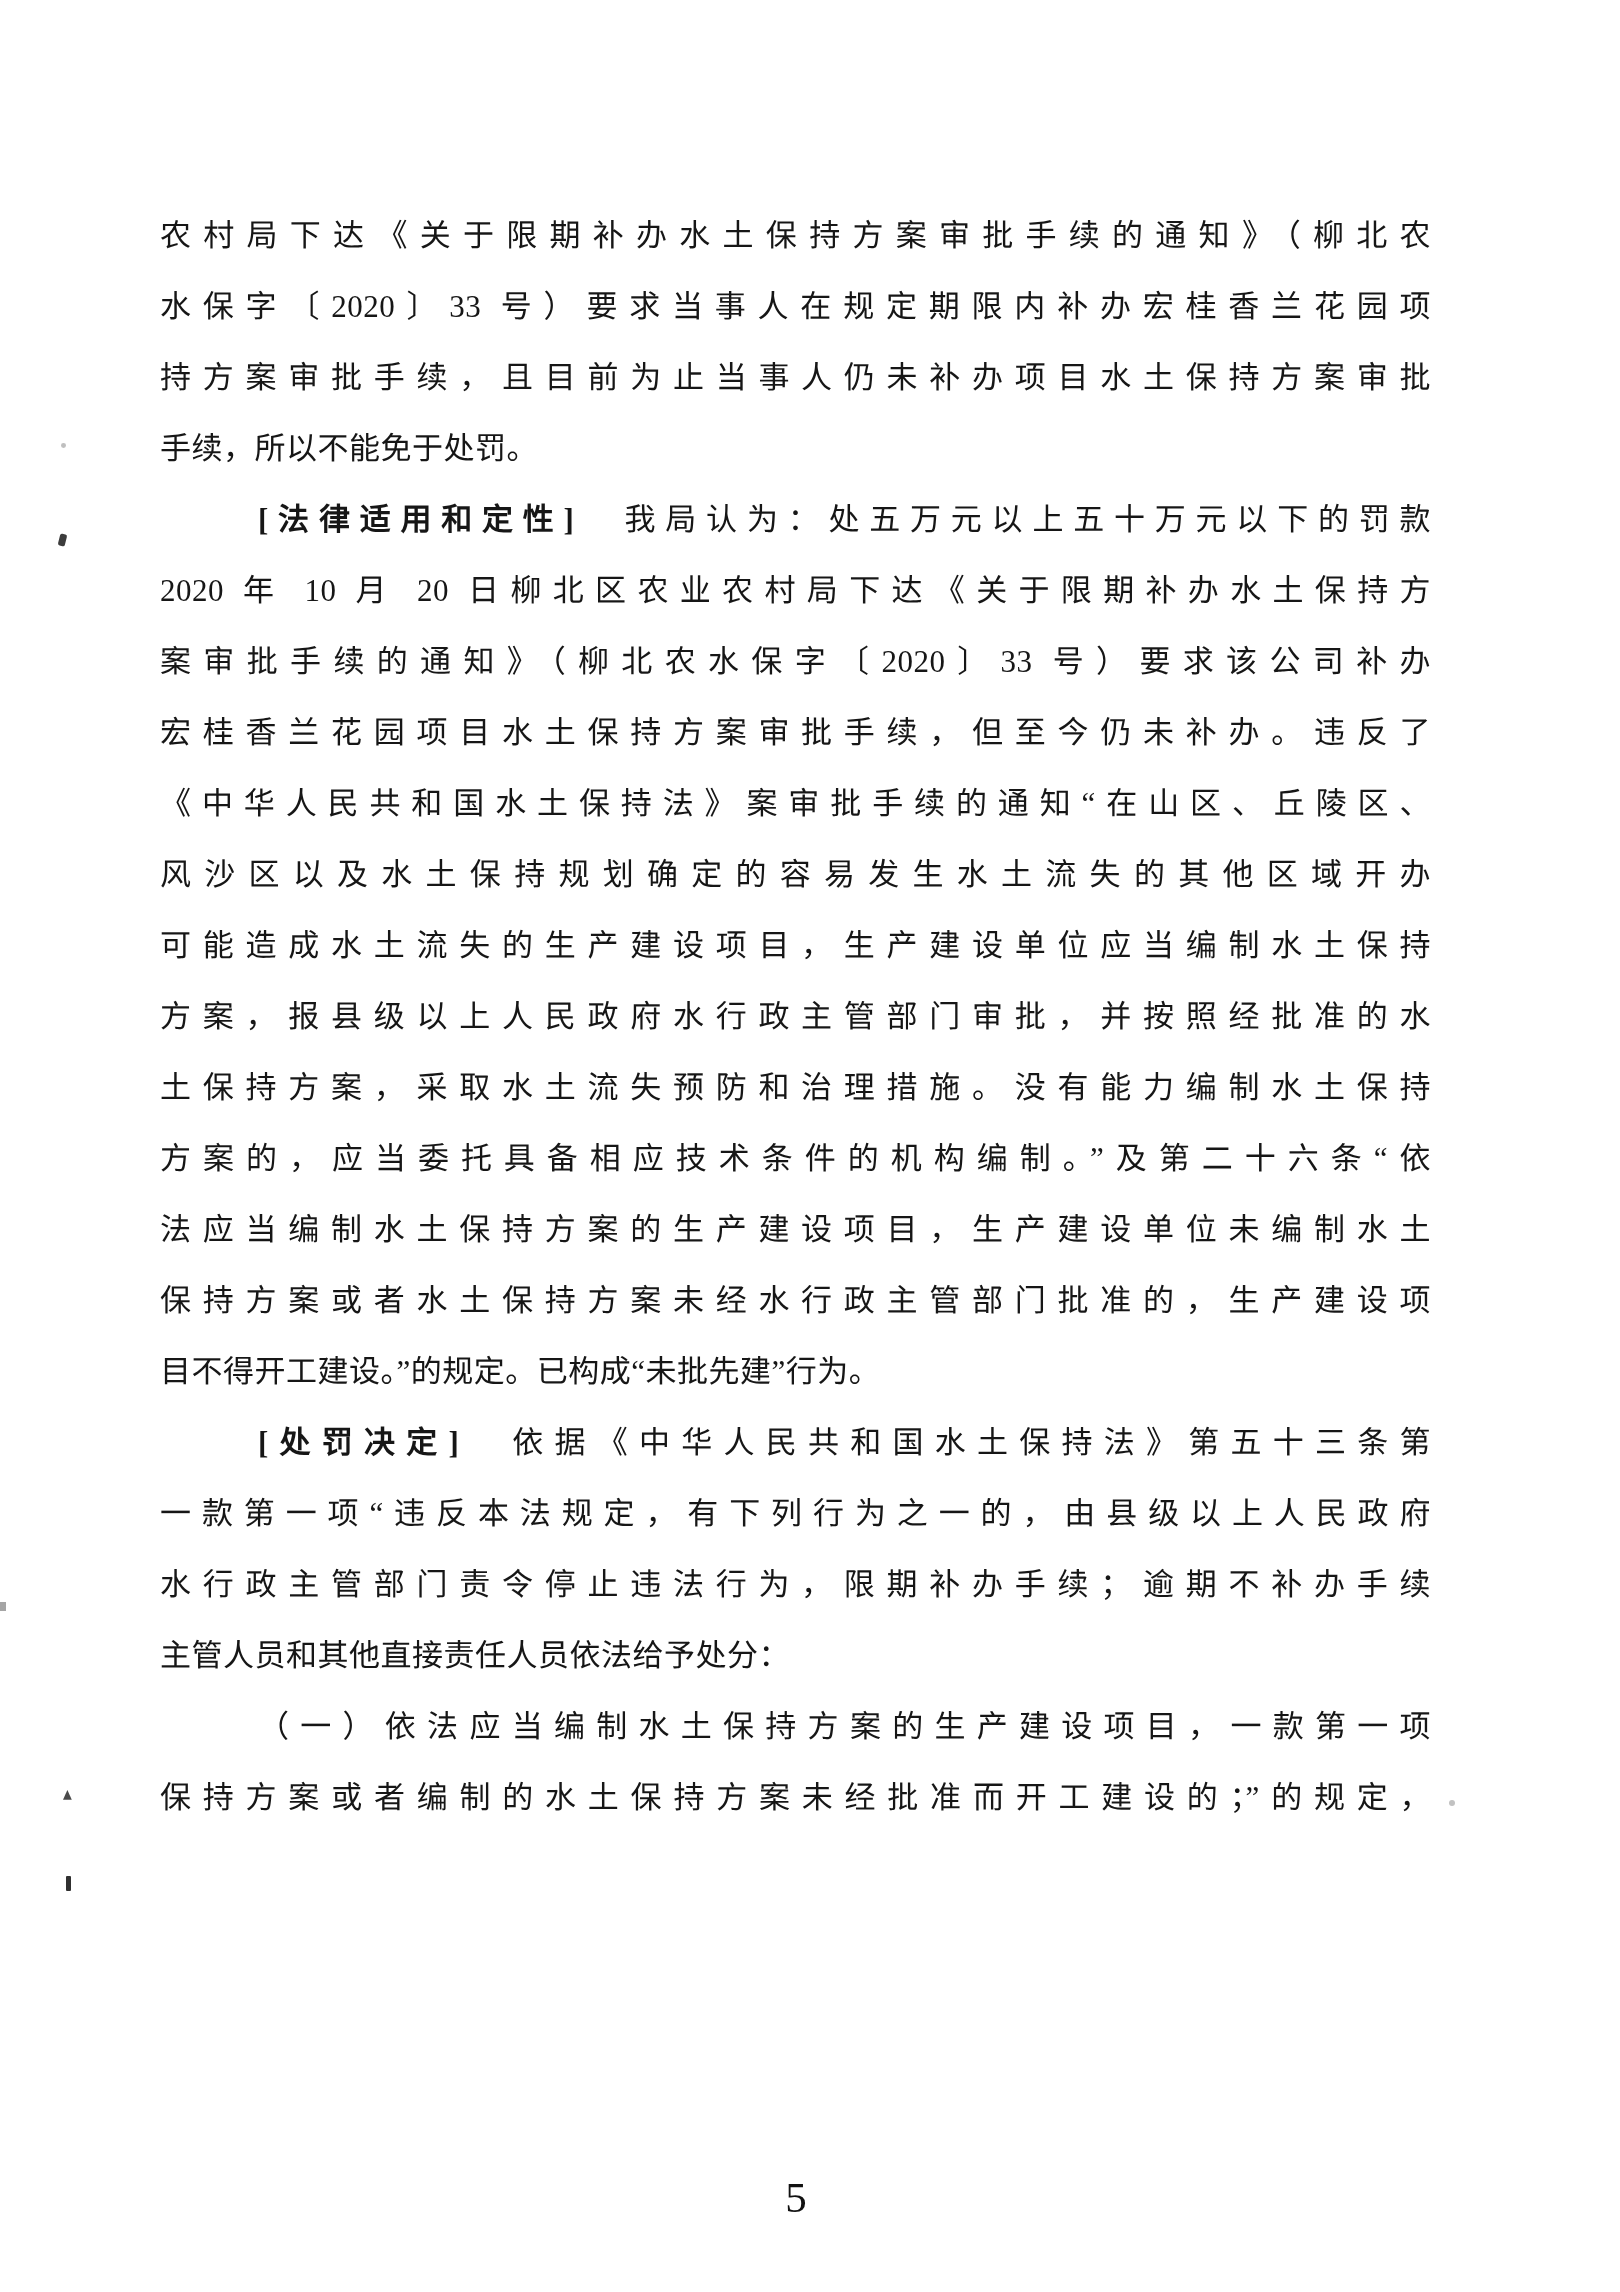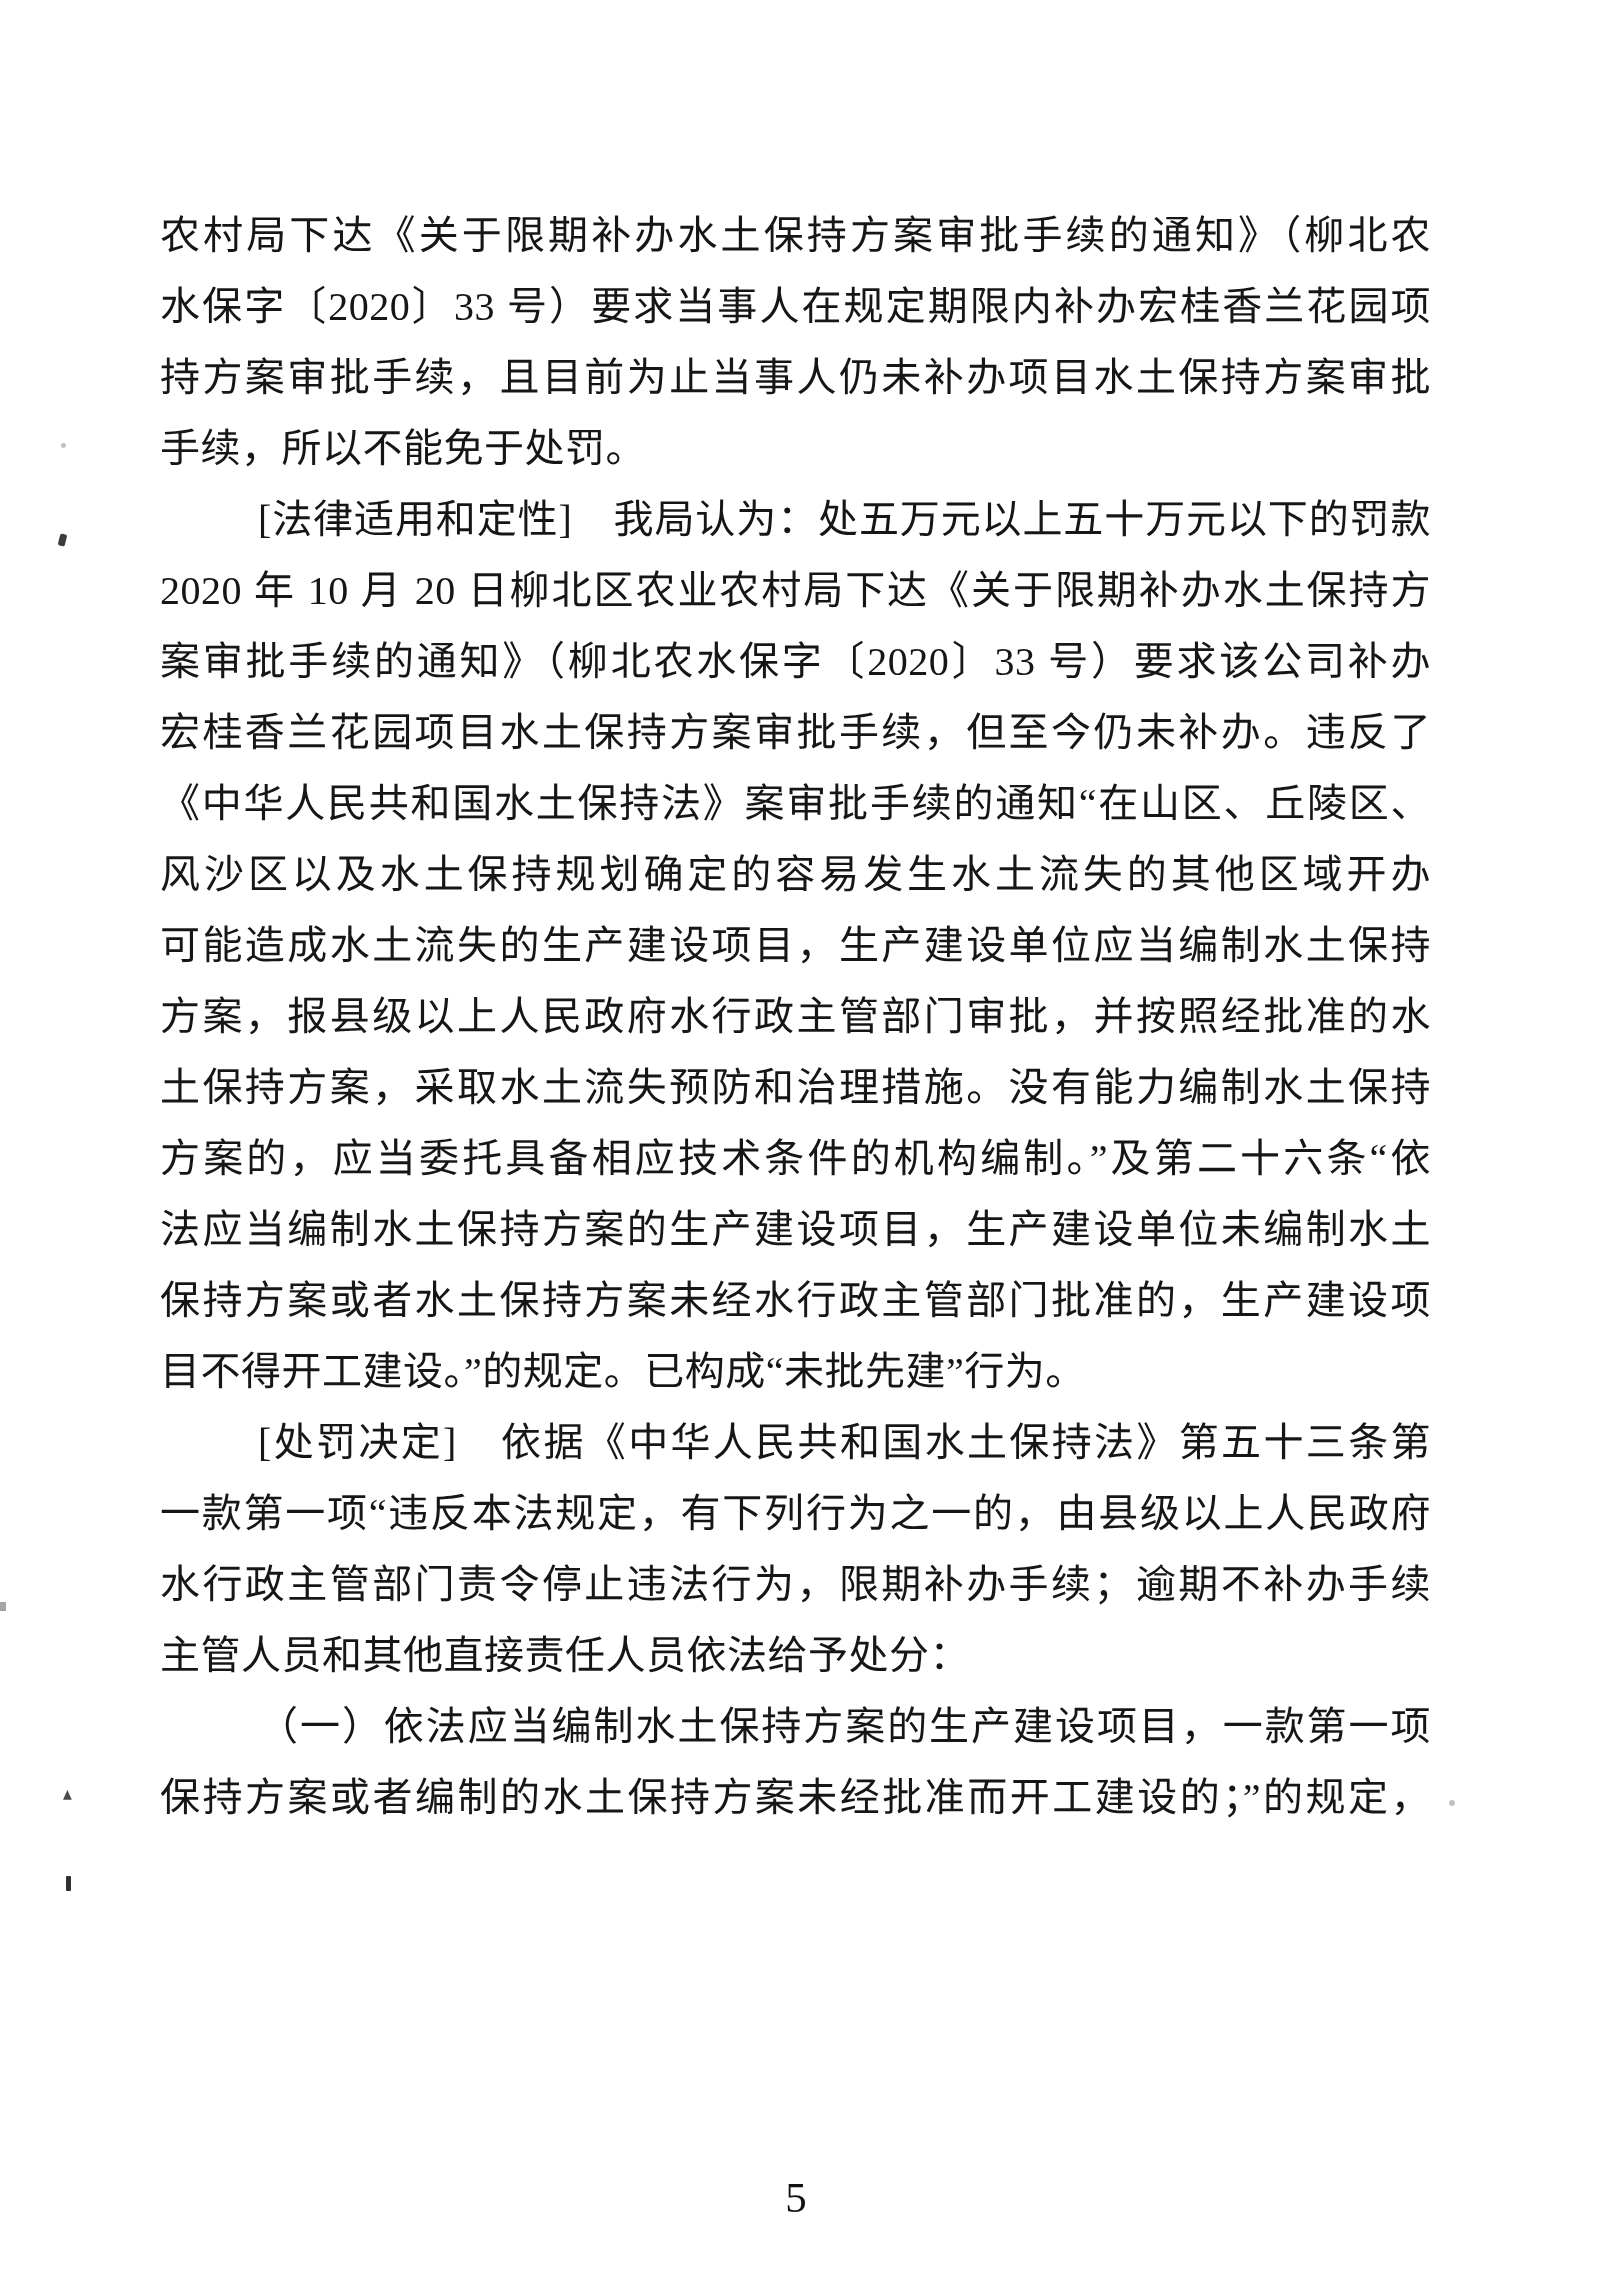--- a/index.html
+++ b/index.html
@@ -19,35 +19,35 @@
   }
   .text-block {
     position: absolute;
     left: 160px;
     top: 200px;
     width: 1271px;
   }
   .line {
     height: 71px;
     line-height: 71px;
-    font-size: 40px;
+    font-size: 31px;
     white-space: nowrap;
     text-align: left;
     letter-spacing: 0.5px;
   }
   .line.stretch {
     text-align: justify;
     text-align-last: justify;
     white-space: normal;
   }
   .line.indent {
     padding-left: 98px;
   }
   .line .bold {
-    font-weight: 400;
+    font-weight: 700;
   }
   .page-number {
     position: absolute;
     left: 0;
     top: 2174px;
     width: 1592px;          
     text-align: center;
     font-size: 43px;
     line-height: 47px;
     color: #111111;

